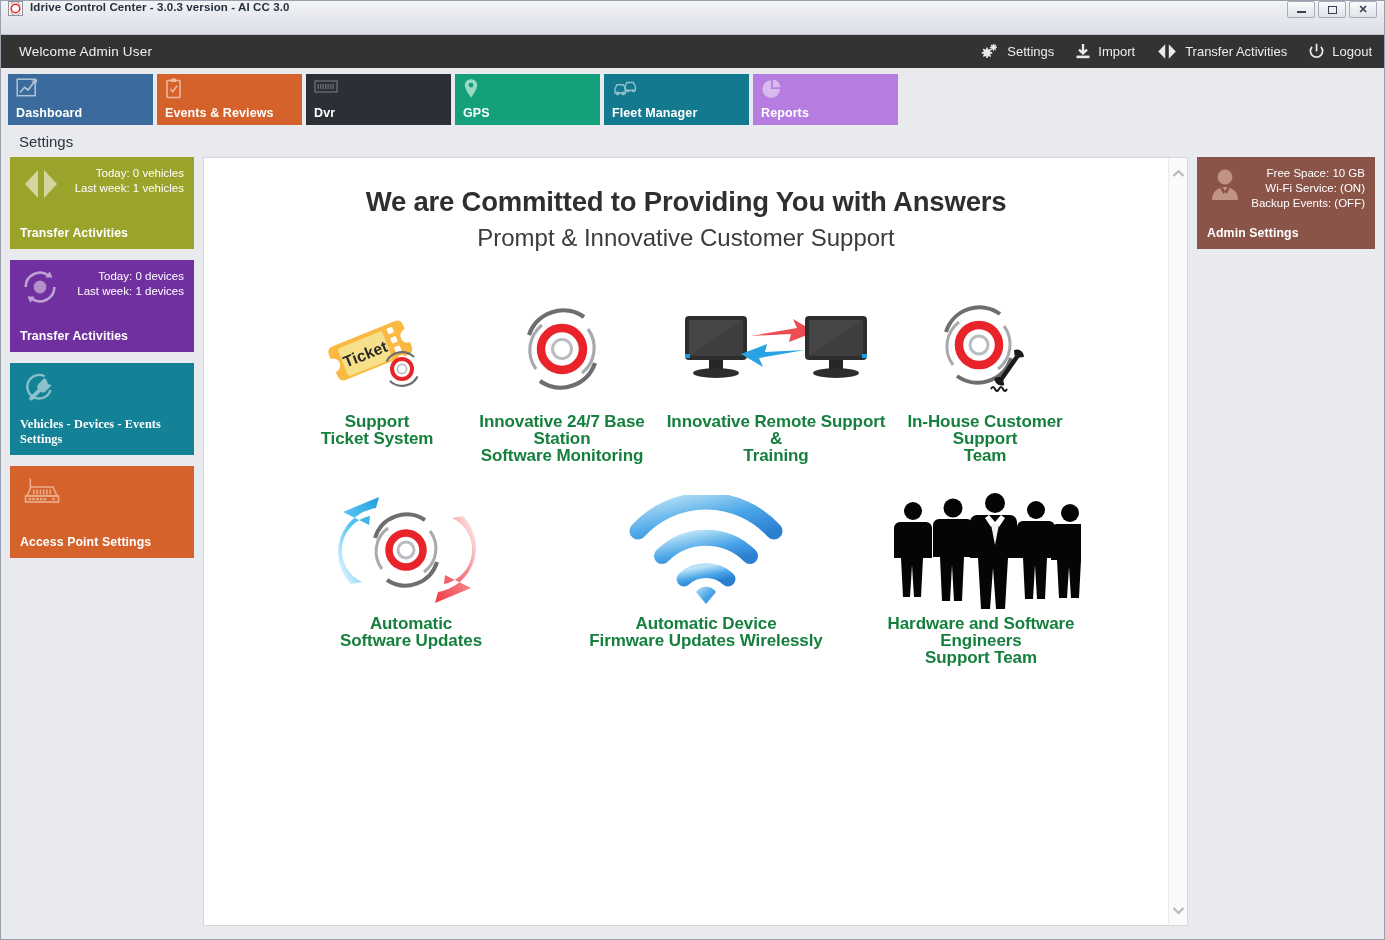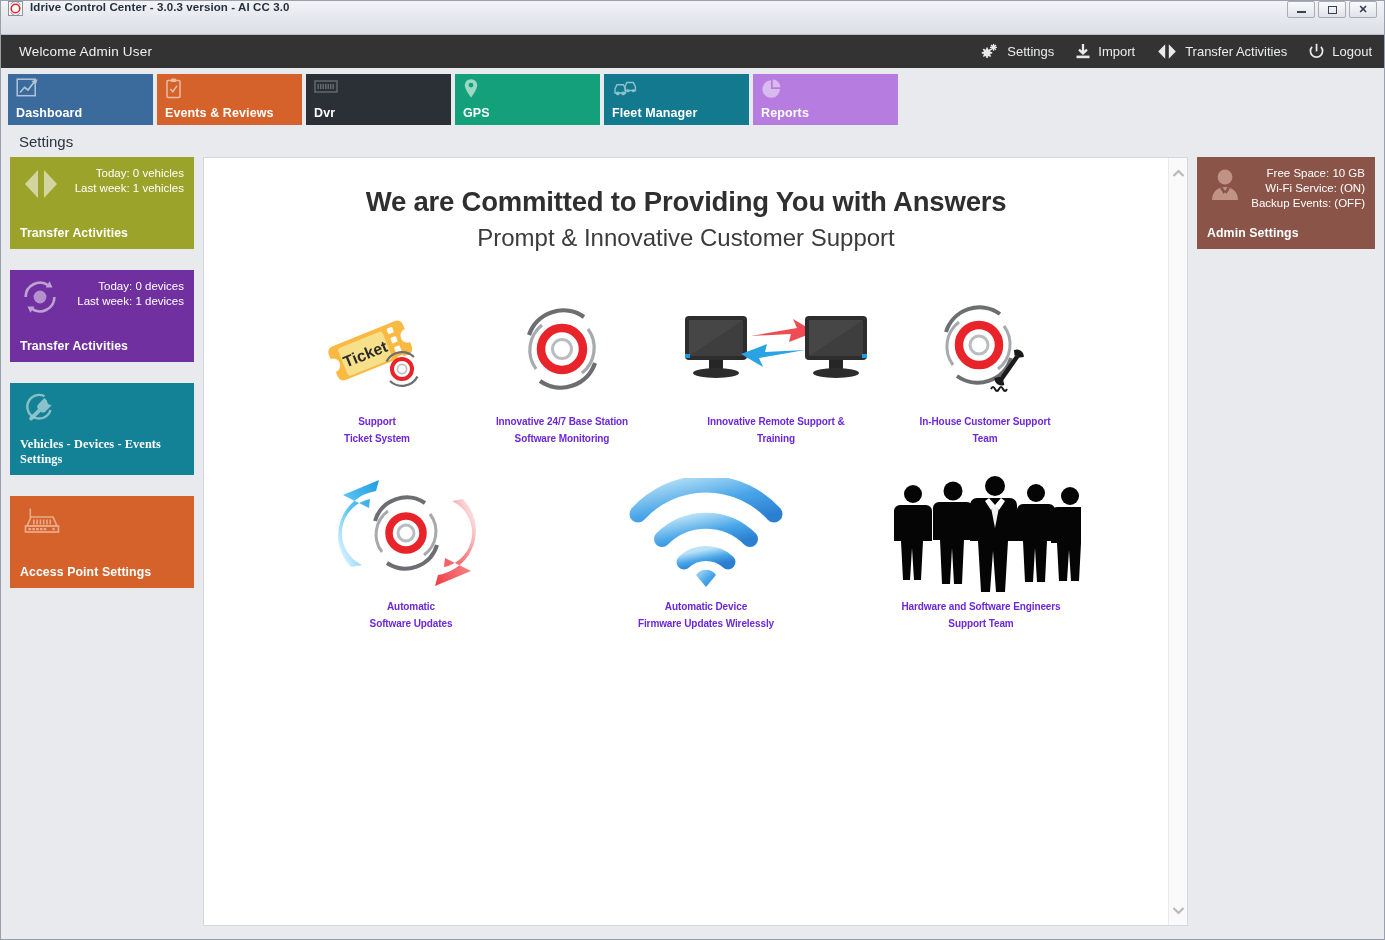--- a/index.html
+++ b/index.html
@@ -93,21 +93,21 @@
     background: #e9eaee;
   }
 
   
   .bodyrow {
     flex: 1; display: flex;
     padding: 0 9px 13px 9px;
     gap: 9px; min-height: 0;
   }
 
-  .col-left { width: 184px; flex-shrink: 0; display: flex; flex-direction: column; gap: 21px; }
+  .col-left { width: 184px; flex-shrink: 0; display: flex; flex-direction: column; gap: 11px; }
   .col-right { width: 178px; flex-shrink: 0; display: flex; flex-direction: column; gap: 5px; }
 
   .tile {
     position: relative; cursor: pointer;
     padding: 9px 10px 8px 10px;
     display: flex; flex-direction: column;
     color: #fff;
   }
   .tile-stats {
     text-align: right; font-size: 11.5px; line-height: 15px;
@@ -162,21 +162,21 @@
 
   .feature {
     display: flex; flex-direction: column; align-items: center;
     text-align: center;
   }
   .feature .fig {
     height: 102px; display: flex; align-items: center; justify-content: center;
   }
   .feature .cap {
     margin-top: 13px;
-    font-size: 10px; font-weight: bold; color: #6d28d9;
+    font-size: 17px; font-weight: bold; color: #15803d;
     line-height: 17px; letter-spacing: -0.1px;
   }
 
   
   .vscroll {
     width: 19px; flex-shrink: 0;
     background: #fafafa;
     border-left: 1px solid #eaeaea;
     display: flex; flex-direction: column; align-items: center;
     justify-content: space-between;

